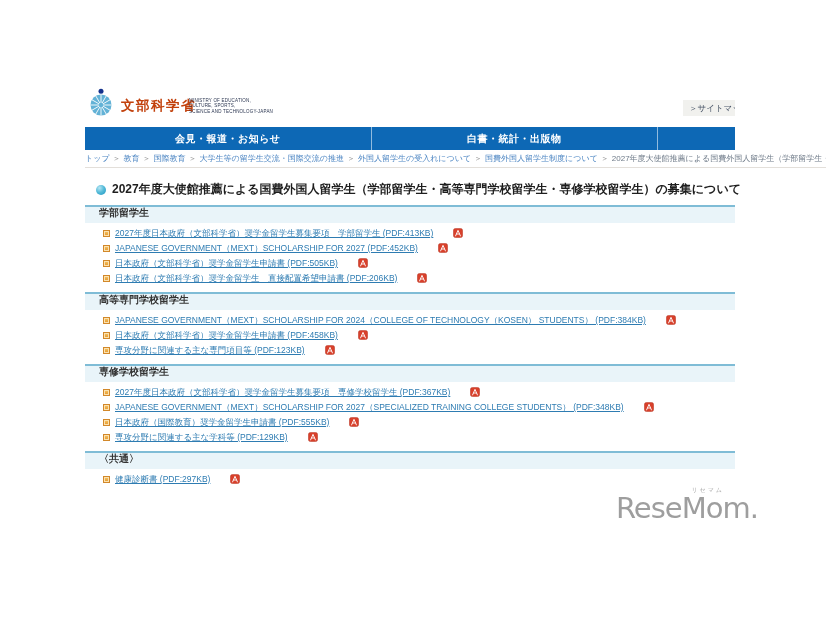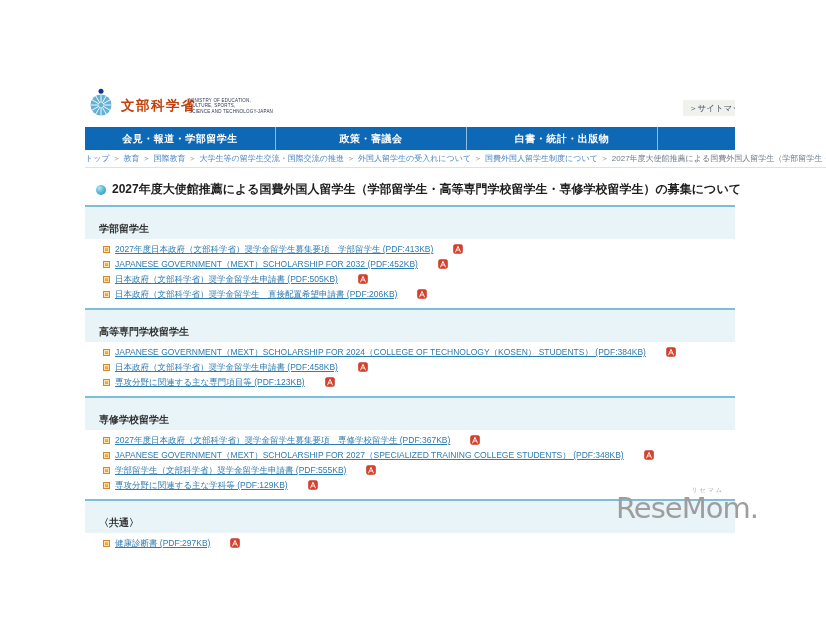--- a/index.html
+++ b/index.html
@@ -40,21 +40,21 @@
   
   .page-title{position:absolute;left:96px;top:181px;width:726px;display:flex;align-items:center;gap:6px;
     font-size:12px;font-weight:bold;color:#1e1e1e;white-space:nowrap;overflow:hidden;}
   .title-bullet{flex:0 0 10px;width:10px;height:10px;border-radius:50%;
     background:radial-gradient(circle at 35% 30%, #b8e6f4 0%, #57bcd9 45%, #1a93c0 100%);}
 
   
   #sections{position:absolute;left:85px;top:205px;width:650px;}
   .doc-section{margin-bottom:9px;}
   .sec-head{border-top:2px solid var(--band_border,#7fbcd6);background:var(--band_bg,#e9f4f9);
-    padding:16px 14px 5px;font-size:10px;line-height:11px;font-weight:bold;color:#333;}
+    padding:0 14px 5px;font-size:10px;line-height:11px;font-weight:bold;color:#333;}
   .doc-list{list-style:none;margin:5px 0 0;padding:0 0 0 18px;}
   .doc-item{display:flex;align-items:center;gap:5px;margin-bottom:5px;font-size:8.5px;line-height:10px;}
   .bullet{flex:0 0 7px;width:7px;height:7px;background:linear-gradient(180deg,#f6c768,#e49428);
     border:1px solid #d2882a;box-shadow:inset 0 0 0 1px #fbe2b0;}
   .doc-link{display:inline-flex;align-items:flex-start;gap:20px;color:var(--link_blue,#2e7cb2);
     text-decoration:underline;cursor:pointer;}
   .pdf-icon{display:inline-flex;width:10px;height:10px;}
 
   
   .watermark{position:absolute;left:616px;top:486px;width:140px;height:42px;color:var(--watermark_gray,#9e9e9e);}
@@ -94,22 +94,21 @@
       <span class="brand-en">
         <span>MINISTRY OF EDUCATION,</span>
         <span>CULTURE, SPORTS,</span>
         <span>SCIENCE AND TECHNOLOGY-JAPAN</span>
       </span>
     </a>
     <a class="sitemap" href="#">＞サイトマップ</a>
   </div>
 
   <nav class="global-nav" id="global-nav">
-      <div class="nav-cell">会見・報道・学部留学生</div>
-      <div class="nav-cell">政策・審議会</div>
+      <div class="nav-cell">会見・報道・お知らせ</div>
       <div class="nav-cell">白書・統計・出版物</div>
       <div class="nav-cell empty"></div>
     </nav>
 
   <div class="breadcrumb" id="breadcrumb"><a href="#" class="bc-link">トップ</a><span class="bc-sep">＞</span><a href="#" class="bc-link">教育</a><span class="bc-sep">＞</span><a href="#" class="bc-link">国際教育</a><span class="bc-sep">＞</span><a href="#" class="bc-link">大学生等の留学生交流・国際交流の推進</a><span class="bc-sep">＞</span><a href="#" class="bc-link">外国人留学生の受入れについて</a><span class="bc-sep">＞</span><a href="#" class="bc-link">国費外国人留学生制度について</a><span class="bc-sep">＞</span><span class="bc-current">2027年度大使館推薦による国費外国人留学生（学部留学生・高等専門学校留学生・専修学校留学生）の募集について</span></div>
   <div class="rule"></div>
 
   <h1 class="page-title">
     <span class="title-bullet"></span>
     <span>2027年度大使館推薦による国費外国人留学生（学部留学生・高等専門学校留学生・専修学校留学生）の募集について</span>
@@ -128,21 +127,21 @@
           <rect x="0.5" y="0.5" width="11" height="11" rx="2.5" fill="#d8402b" stroke="#b5311f" stroke-width="0.6"></rect>
           <path d="M3.1 9.5 L6 2.8 L8.9 9.5 M4.3 7.2 L7.7 7.2" fill="none" stroke="#ffffff" stroke-width="1.1" stroke-linecap="round"></path>
         </svg>
       </span>
     </a>
   </li>
 
   <li class="doc-item">
     <span class="bullet"></span>
     <a class="doc-link" href="#">
-      <span class="doc-label">JAPANESE GOVERNMENT（MEXT）SCHOLARSHIP FOR 2032 (PDF:452KB)</span>
+      <span class="doc-label">JAPANESE GOVERNMENT（MEXT）SCHOLARSHIP FOR 2027 (PDF:452KB)</span>
       <span class="pdf-icon">
         <svg viewBox="0 0 12 12" width="10" height="10" aria-hidden="true">
           <rect x="0.5" y="0.5" width="11" height="11" rx="2.5" fill="#d8402b" stroke="#b5311f" stroke-width="0.6"></rect>
           <path d="M3.1 9.5 L6 2.8 L8.9 9.5 M4.3 7.2 L7.7 7.2" fill="none" stroke="#ffffff" stroke-width="1.1" stroke-linecap="round"></path>
         </svg>
       </span>
     </a>
   </li>
 
   <li class="doc-item">
@@ -243,21 +242,21 @@
           <rect x="0.5" y="0.5" width="11" height="11" rx="2.5" fill="#d8402b" stroke="#b5311f" stroke-width="0.6"></rect>
           <path d="M3.1 9.5 L6 2.8 L8.9 9.5 M4.3 7.2 L7.7 7.2" fill="none" stroke="#ffffff" stroke-width="1.1" stroke-linecap="round"></path>
         </svg>
       </span>
     </a>
   </li>
 
   <li class="doc-item">
     <span class="bullet"></span>
     <a class="doc-link" href="#">
-      <span class="doc-label">学部留学生（文部科学省）奨学金留学生申請書 (PDF:555KB)</span>
+      <span class="doc-label">日本政府（国際教育）奨学金留学生申請書 (PDF:555KB)</span>
       <span class="pdf-icon">
         <svg viewBox="0 0 12 12" width="10" height="10" aria-hidden="true">
           <rect x="0.5" y="0.5" width="11" height="11" rx="2.5" fill="#d8402b" stroke="#b5311f" stroke-width="0.6"></rect>
           <path d="M3.1 9.5 L6 2.8 L8.9 9.5 M4.3 7.2 L7.7 7.2" fill="none" stroke="#ffffff" stroke-width="1.1" stroke-linecap="round"></path>
         </svg>
       </span>
     </a>
   </li>
 
   <li class="doc-item">

